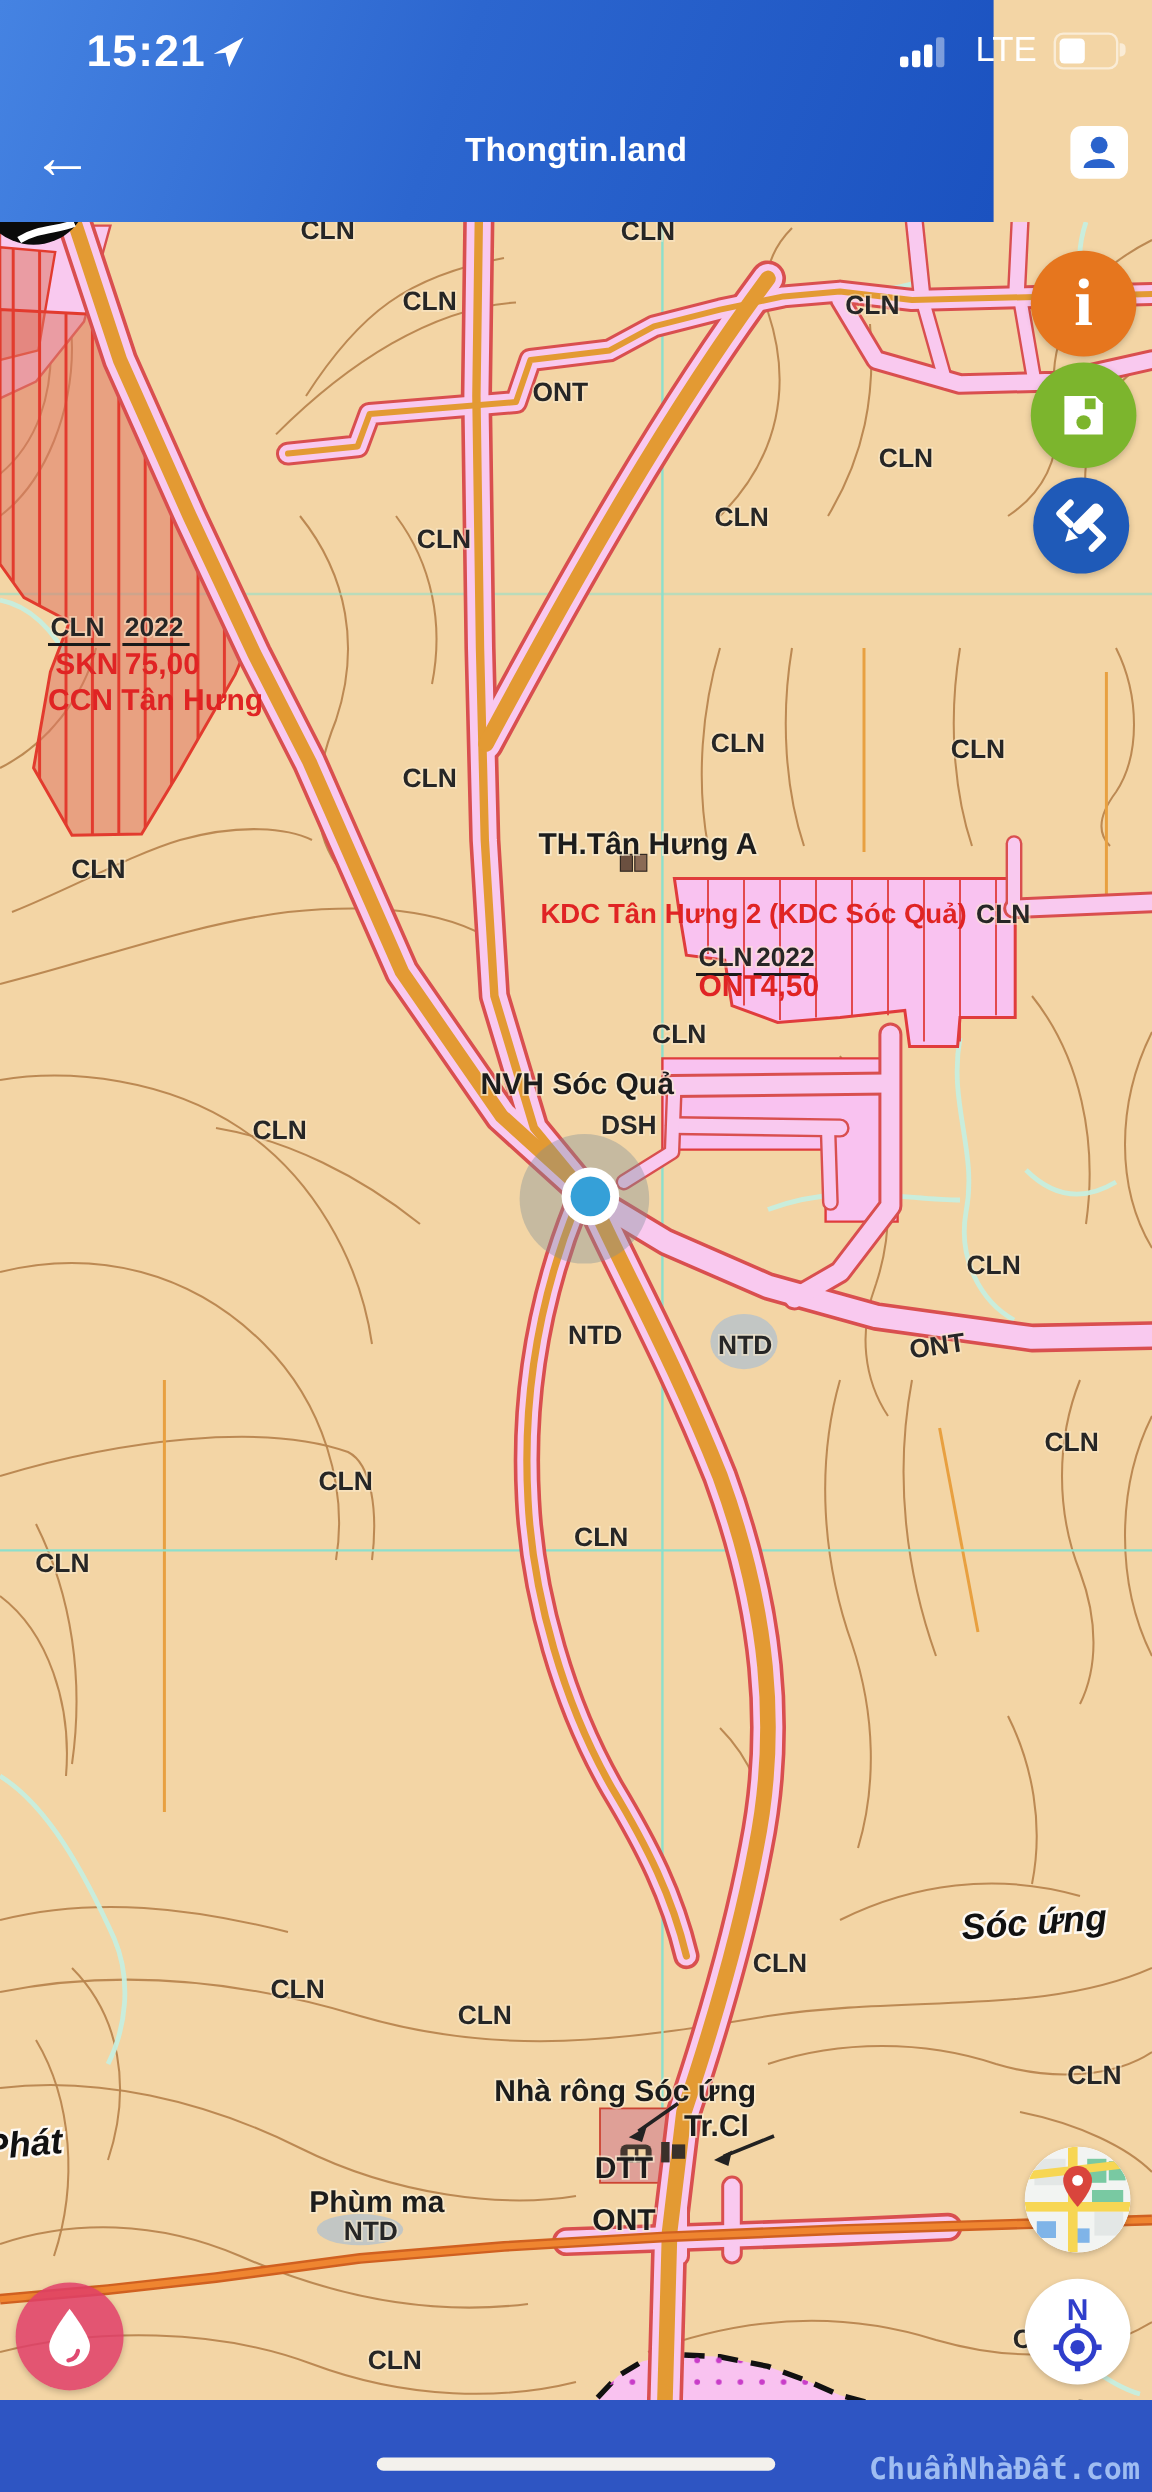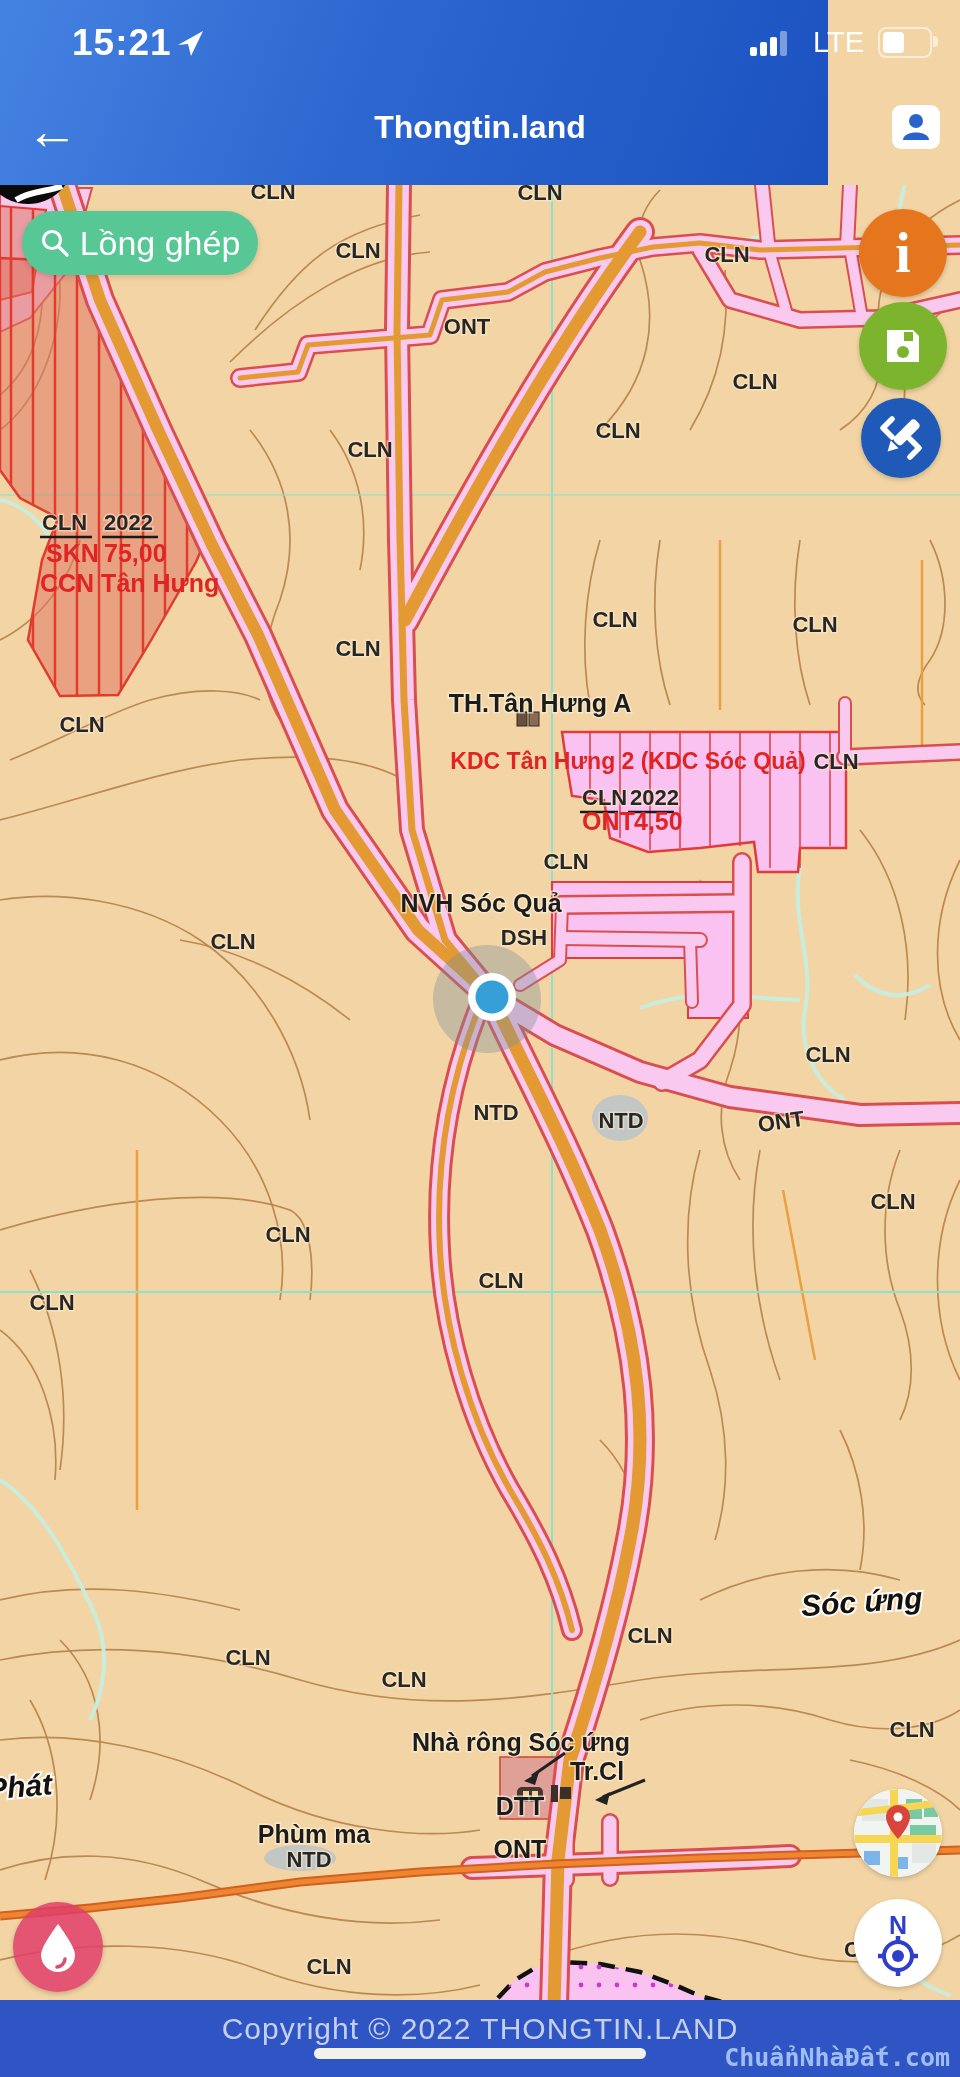--- a/index.html
+++ b/index.html
@@ -16,21 +16,21 @@
   .bars i{display:block;width:7px;border-radius:2px;background:#fff;}
   .bars i.dim{background:rgba(255,255,255,.42);}
   .lte{font-size:29px;font-weight:500;margin-left:16px;}
   .batt{position:relative;width:50px;height:27px;border:2.5px solid rgba(255,255,255,.55);
         border-radius:8px;margin-left:4px;}
   .batt .lvl{position:absolute;left:3px;top:3px;bottom:3px;width:42%;background:#fff;border-radius:4px;}
   .batt .nub{position:absolute;right:-8px;top:7px;width:5px;height:11px;background:rgba(255,255,255,.55);
         border-radius:0 4px 4px 0;}
   .navrow{position:absolute;left:0;top:85px;width:960px;height:100px;}
   .back{position:absolute;left:26px;top:14px;color:#fff;font-size:52px;font-weight:bold;line-height:64px;cursor:pointer;}
-  .title{position:absolute;left:0;right:0;top:24px;text-align:center;color:#fff;font-size:32px;font-weight:bold;}
+  .title{position:absolute;left:0;right:0;top:24px;text-align:center;color:#fff;font-size:28px;font-weight:bold;}
   .contact{position:absolute;right:20px;top:20px;width:48px;height:44px;background:#fff;border-radius:9px;
            display:flex;align-items:center;justify-content:center;cursor:pointer;}
   
   .map{position:absolute;left:0;top:185px;width:960px;height:1880px;z-index:1;}
   text{font-family:"Liberation Sans",sans-serif;}
   .lbl{font-size:22px;font-weight:bold;fill:#262626;paint-order:stroke;stroke:rgba(250,235,205,.55);stroke-width:3px;}
   .lblb{font-size:25px;font-weight:bold;fill:#1c1c1c;paint-order:stroke;stroke:rgba(250,240,215,.7);stroke-width:3px;}
   .lblr{font-size:25px;font-weight:bold;fill:#e02424;}
   .lbli{font-size:30px;font-weight:bold;font-style:italic;fill:#111;paint-order:stroke;stroke:rgba(255,255,255,.85);stroke-width:4px;}
   .ctr{stroke:#b8854e;stroke-width:1.7;fill:none;opacity:.95;}
@@ -365,27 +365,20 @@
       <div class="title">Thongtin.land</div>
       <div class="contact">
         <svg width="36" height="34" viewBox="0 0 36 34">
           <circle cx="18" cy="11" r="7" fill="#2a63cc"></circle>
           <path d="M5,30 C5,20 31,20 31,30 Z" fill="#2a63cc"></path>
         </svg>
       </div>
     </div>
   </div>
 
-  <div class="pill">
-    <svg width="30" height="30" viewBox="0 0 30 30">
-      <circle cx="12" cy="12" r="8.5" fill="none" stroke="#fff" stroke-width="3.2"></circle>
-      <line x1="18.5" y1="18.5" x2="27" y2="27" stroke="#fff" stroke-width="3.2" stroke-linecap="round"></line>
-    </svg>
-    <span>Lồng ghép</span>
-  </div>
 
   <div class="fab info">
     <span>i</span>
   </div>
 
   <div class="fab save">
     <svg width="46" height="46" viewBox="0 0 46 46">
       <path d="M7,7 H33 L39,13 V39 H7 Z" fill="#fff" rx="4"></path>
       <rect x="24" y="9" width="9" height="9" fill="#7cb52d"></rect>
       <circle cx="23" cy="29" r="6" fill="#7cb52d"></circle>
@@ -441,18 +434,17 @@
       <circle cx="22" cy="20" r="14" fill="none" stroke="#2f3ecb" stroke-width="4"></circle>
       <circle cx="22" cy="20" r="6" fill="#2f3ecb"></circle>
       <line x1="22" y1="0" x2="22" y2="7" stroke="#2f3ecb" stroke-width="4.5"></line>
       <line x1="22" y1="33" x2="22" y2="40" stroke="#2f3ecb" stroke-width="4.5"></line>
       <line x1="2" y1="20" x2="9" y2="20" stroke="#2f3ecb" stroke-width="4.5"></line>
       <line x1="35" y1="20" x2="42" y2="20" stroke="#2f3ecb" stroke-width="4.5"></line>
     </svg>
   </div>
 
   <div class="footer">
-    <div class="copy">Copyright © 2022 THONGTIN.LAND</div>
     <div class="homebar"></div>
     <div class="wm">ChuẩnNhàĐất.com</div>
   </div>
 
 </div>
 
 </body></html>

